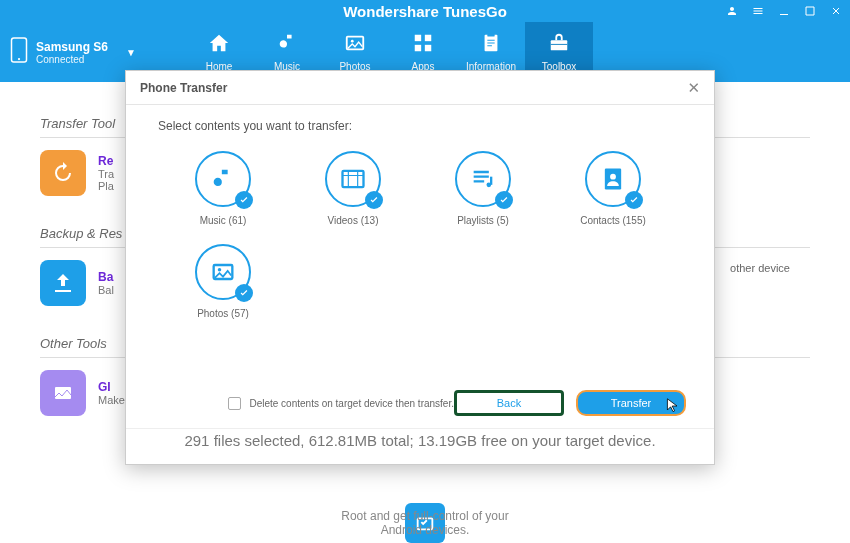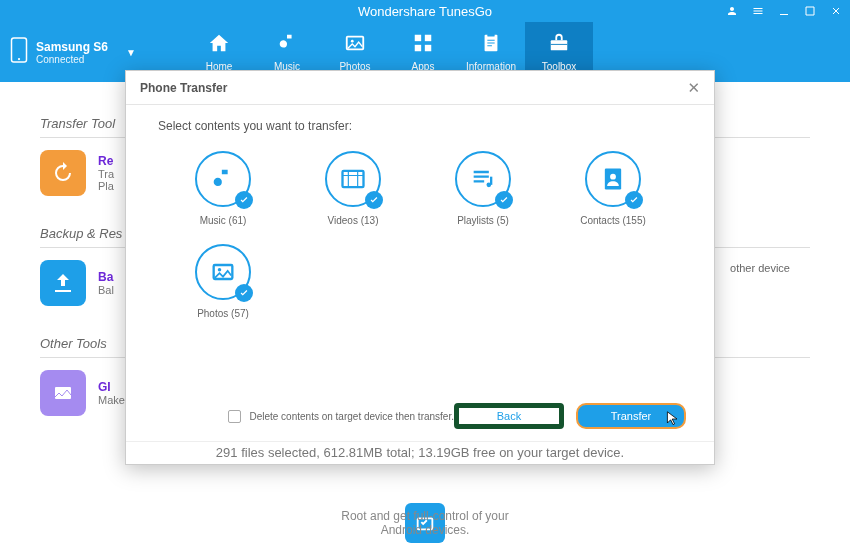--- a/index.html
+++ b/index.html
@@ -1,20 +1,20 @@
 <!DOCTYPE html>
 <html><head>
 <meta charset="utf-8">
 <style>
   * { box-sizing: border-box; margin: 0; padding: 0; font-family: Arial, sans-serif; }
   body { width: 850px; height: 543px; background: #f5f5f5; overflow: hidden; position: relative; }
   
   
   .titlebar { height: 22px; background: #1e9fe8; display: flex; align-items: center; justify-content: center; position: relative; }
-  .titlebar-title { color: #fff; font-size: 13px; font-weight: normal; }
+  .titlebar-title { color: #fff; font-size: 15px; font-weight: bold; }
   .titlebar-right { position: absolute; right: 8px; display: flex; gap: 14px; align-items: center; }
   .titlebar-icon { color: #fff; font-size: 12px; cursor: pointer; display: inline-flex; }
   .titlebar-icon svg { width: 12px; height: 12px; }
   
   
   .navbar { height: 60px; background: #1e9fe8; display: flex; align-items: center; padding: 0 10px; }
   .device-box { display: flex; align-items: center; gap: 8px; color: #fff; width: 155px; }
   .device-phone-icon svg { width: 18px; height: 28px; fill: #fff; }
   .device-text { display: flex; flex-direction: column; }
   .device-name { font-size: 12px; font-weight: bold; }
@@ -59,25 +59,25 @@
   .check-badge { position: absolute; bottom: -2px; right: -2px; width: 18px; height: 18px; background: #1e9fe8; border-radius: 50%; display: flex; align-items: center; justify-content: center; }
   .check-badge svg { width: 10px; height: 10px; fill: #fff; }
   .content-label { font-size: 10px; color: #666; margin-top: 8px; }
   
   .modal-footer { position: absolute; bottom: 0; left: 0; right: 0; }
   .footer-row { display: flex; align-items: center; padding: 0 28px 12px 34px; }
   .checkbox-wrap { display: flex; align-items: center; gap: 8px; flex: 1; justify-content: flex-end; }
   .checkbox { width: 13px; height: 13px; border: 1px solid #aaa; border-radius: 2px; background: #fff; }
   .checkbox-label { font-size: 10px; color: #666; }
   .btn { height: 26px; border-radius: 4px; font-size: 11px; display: inline-flex; align-items: center; justify-content: center; cursor: pointer; position: relative; }
-  .btn-back { width: 110px; border: 5px solid #14532d; color: #1e9fe8; background: #fff; margin-right: 12px; }
+  .btn-back { width: 110px; border: 3px solid #14532d; color: #1e9fe8; background: #fff; margin-right: 12px; }
   .btn-transfer { width: 110px; background: #1e9fe8; color: #fff; border: 2px solid #f39c3c; border-radius: 10px; }
   .cursor { position: absolute; right: 4px; bottom: -2px; }
   .cursor svg { width: 14px; height: 16px; }
-  .status-line { font-size: 13px; color: #777; text-align: center; padding-bottom: 4px; border-top: 1px solid #eee; padding-top: 3px; }
+  .status-line { font-size: 15px; color: #777; text-align: center; padding-bottom: 15px; border-top: 1px solid #eee; padding-top: 3px; }
 </style>
 </head>
 <body>
 
 <div class="titlebar">
   <span class="titlebar-title">Wondershare TunesGo</span>
   <div class="titlebar-right">
     <span class="titlebar-icon">
         <svg viewBox="0 0 24 24">
           <path fill="#fff" d="M12 12c2.2 0 4-1.8 4-4s-1.8-4-4-4-4 1.8-4 4 1.8 4 4 4zm0 2c-2.7 0-8 1.3-8 4v2h16v-2c0-2.7-5.3-4-8-4z"></path>

